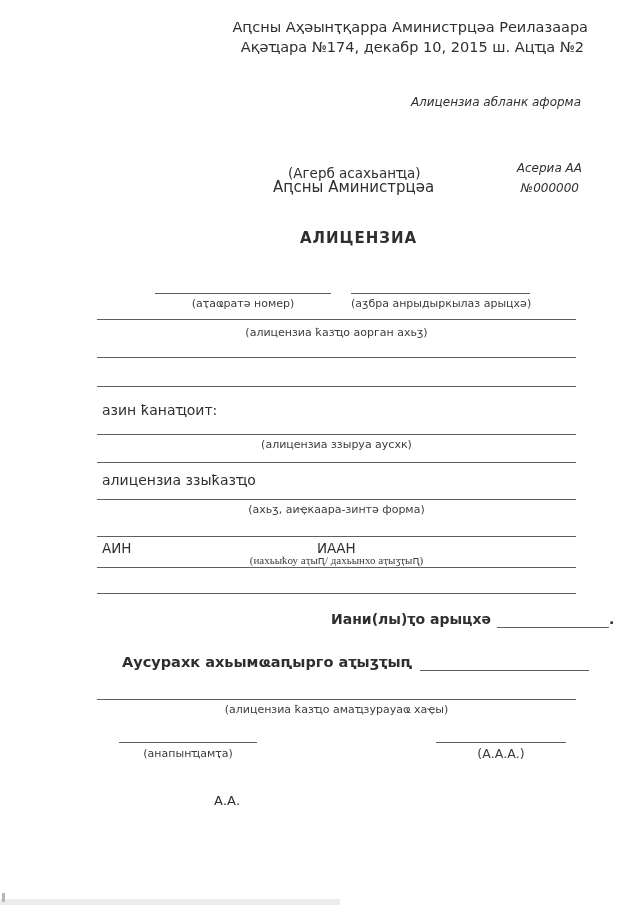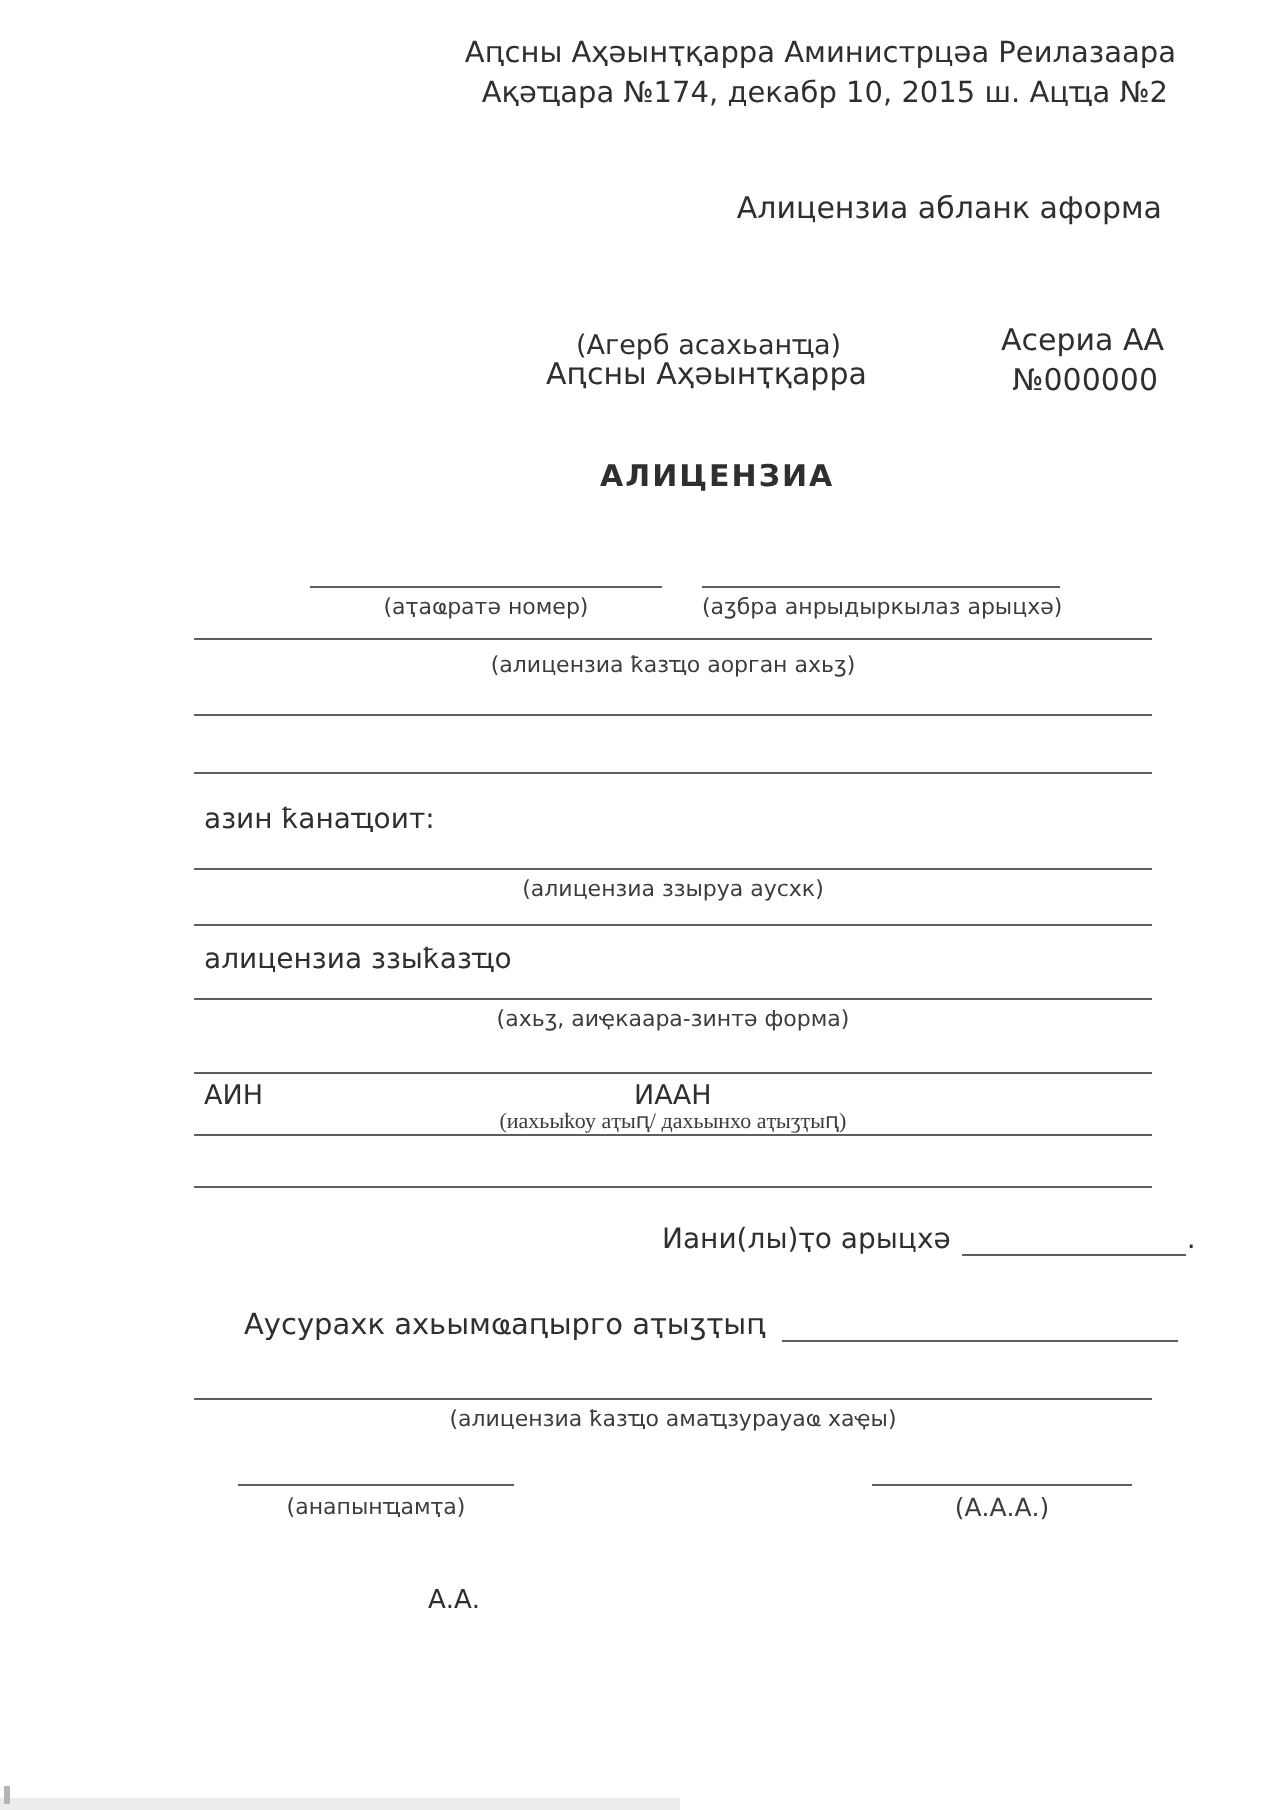--- a/index.html
+++ b/index.html
@@ -6,38 +6,38 @@
   .page{
     position:relative;width:640px;height:905px;background:#ffffff;overflow:hidden;
     font-family:"DejaVu Sans","Liberation Sans",sans-serif;color:#2f2f2f;
   }
   .abs{position:absolute;white-space:nowrap;}
   .r{text-align:right;}
   .ln{position:absolute;border-top:1px solid #5e5e5e;height:0;}
   .cap{position:absolute;font-size:11px;color:#3c3c3c;text-align:center;white-space:nowrap;}
   .lbl{font-size:14px;}
   .hdr{font-size:14.5px;}
-  .small{font-size:15px;}
+  .small{font-size:12px;font-style:italic;}
   .title{font-weight:bold;font-size:15px;letter-spacing:1px;}
-  .flexrow{position:absolute;display:flex;align-items:center;}
+  .flexrow{position:absolute;display:flex;align-items:flex-start;font-weight:bold;}
   .fill{border-bottom:1px solid #5e5e5e;height:16px;}
   .artifact-strip{position:absolute;left:0;bottom:0;width:340px;height:6px;background:#ececec;}
   .artifact-tick{position:absolute;left:2px;bottom:3px;width:3px;height:9px;background:#b5b5b5;}
 </style>
 </head>
 <body>
 
 <div class="page">
 
   <div class="abs hdr r" style="top:19px;right:52px;">Аԥсны Аҳәынҭқарра Аминистрцәа Реилазаара</div>
   <div class="abs hdr r" style="top:39px;right:56px;">Ақәҵара №174, декабр 10, 2015 ш. Ацҵа №2</div>
   <div class="abs small r" style="top:95px;right:59px;">Алицензиа абланк аформа</div>
   <div class="abs" style="top:133px;left:288px;font-size:13.5px;margin-top:32px;">(Агерб асахьанҵа)</div>
   <div class="abs small r" style="top:161px;right:58px;">Асериа АА</div>
-  <div class="abs" style="top:178px;left:273px;font-size:15px;">Аԥсны Аҳәынҭқарра</div>
+  <div class="abs" style="top:178px;left:273px;font-size:15px;">Аԥсны Аминистрцәа</div>
   <div class="abs small r" style="top:181px;right:61px;">№000000</div>
   <div class="abs title" style="top:229px;left:300px;">АЛИЦЕНЗИА</div>
 
   <div class="ln" style="top:293px;left:155px;width:176px;"></div>
   <div class="ln" style="top:293px;left:351px;width:179px;"></div>
   <div class="cap" style="top:297px;left:145px;width:196px;">(аҭаҩратә номер)</div>
   <div class="cap" style="top:297px;left:351px;width:179px;">(аӡбра анрыдыркылаз арыцхә)</div>
 
   <div class="ln" style="top:319px;left:97px;width:479px;"></div>
   <div class="cap" style="top:326px;left:97px;width:479px;">(алицензиа ҟазҵо аорган ахьӡ)</div>

